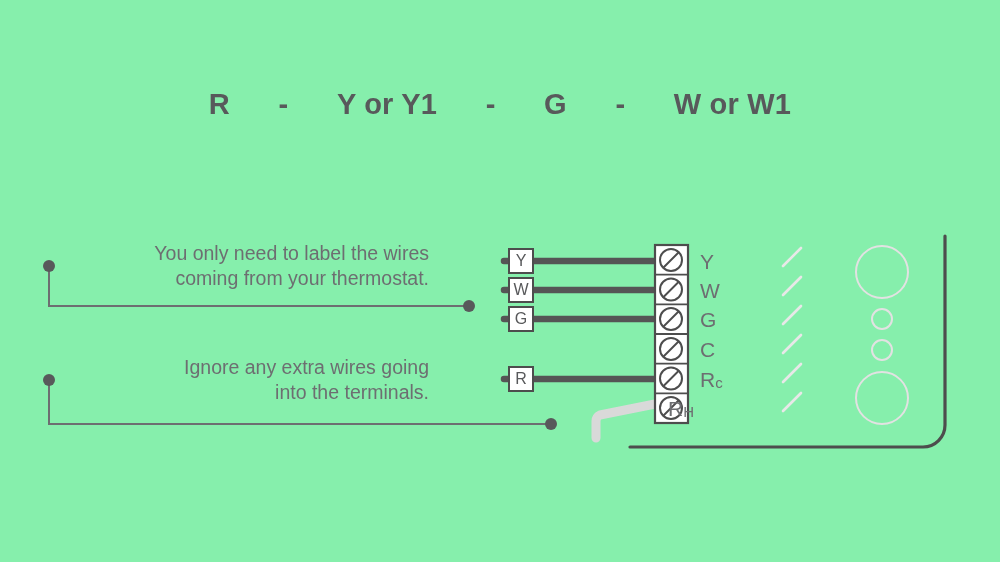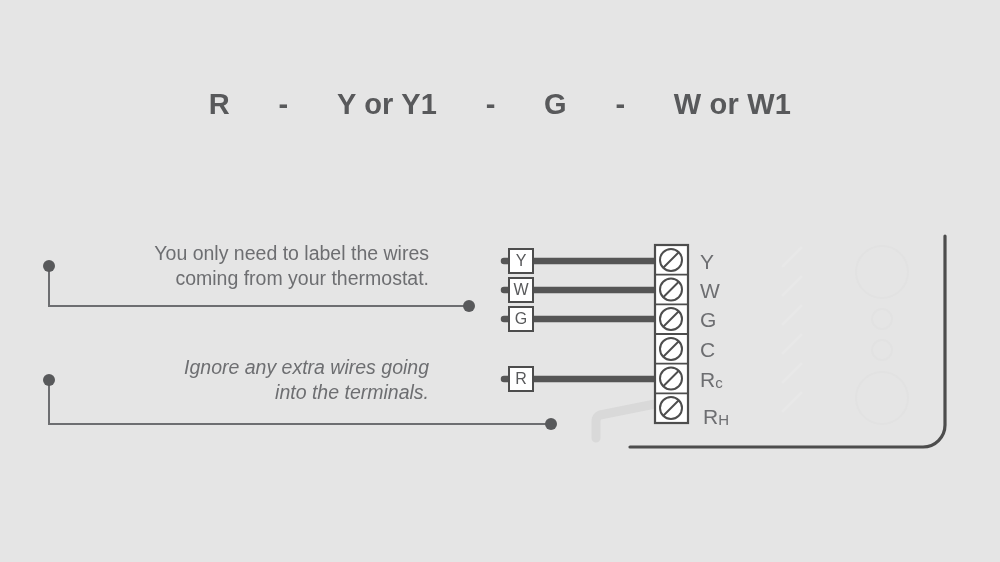--- a/index.html
+++ b/index.html
@@ -8,21 +8,21 @@
     padding: 0;
     background: #ffffff;
   }
   body {
     font-family: "Liberation Sans", "DejaVu Sans", sans-serif;
   }
   #stage {
     position: relative;
     width: 1000px;
     height: 562px;
-    background: #e5e5e5;
+    background: #86efac;
     overflow: hidden;
   }
 
   
   #title-row {
     position: absolute;
     left: 0;
     top: 88px;
     width: 1000px;
     text-align: center;
@@ -45,21 +45,21 @@
   .note-text {
     position: absolute;
     color: #6d6e71;
     font-size: 19.5px;
     line-height: 25px;
     white-space: pre-line;
     font-weight: 400;
     text-align: right;
   }
   #note-1-text { left: 69px; top: 241px; width: 360px; }
-  #note-2-text { left: 69px; top: 355px; width: 360px; font-style: italic; }
+  #note-2-text { left: 69px; top: 355px; width: 360px; }
 
   
   #vector {
     position: absolute;
     left: 0;
     top: 0;
     width: 1000px;
     height: 562px;
   }
 
@@ -208,17 +208,17 @@
   </div>
   <div class="terminal-label" style="left:700px; top:309px;">
     <span>G</span><span class="sub"></span>
   </div>
   <div class="terminal-label" style="left:700px; top:339px;">
     <span>C</span><span class="sub"></span>
   </div>
   <div class="terminal-label" style="left:700px; top:369px;">
     <span>R</span><span class="sub">c</span>
   </div>
-  <div class="terminal-label" style="left:703px; top:398px;margin-top:8px;">
+  <div class="terminal-label" style="left:668px; top:398px;">
     <span>R</span><span class="sub">H</span>
   </div>
 
 </div>
 
 </body></html>

